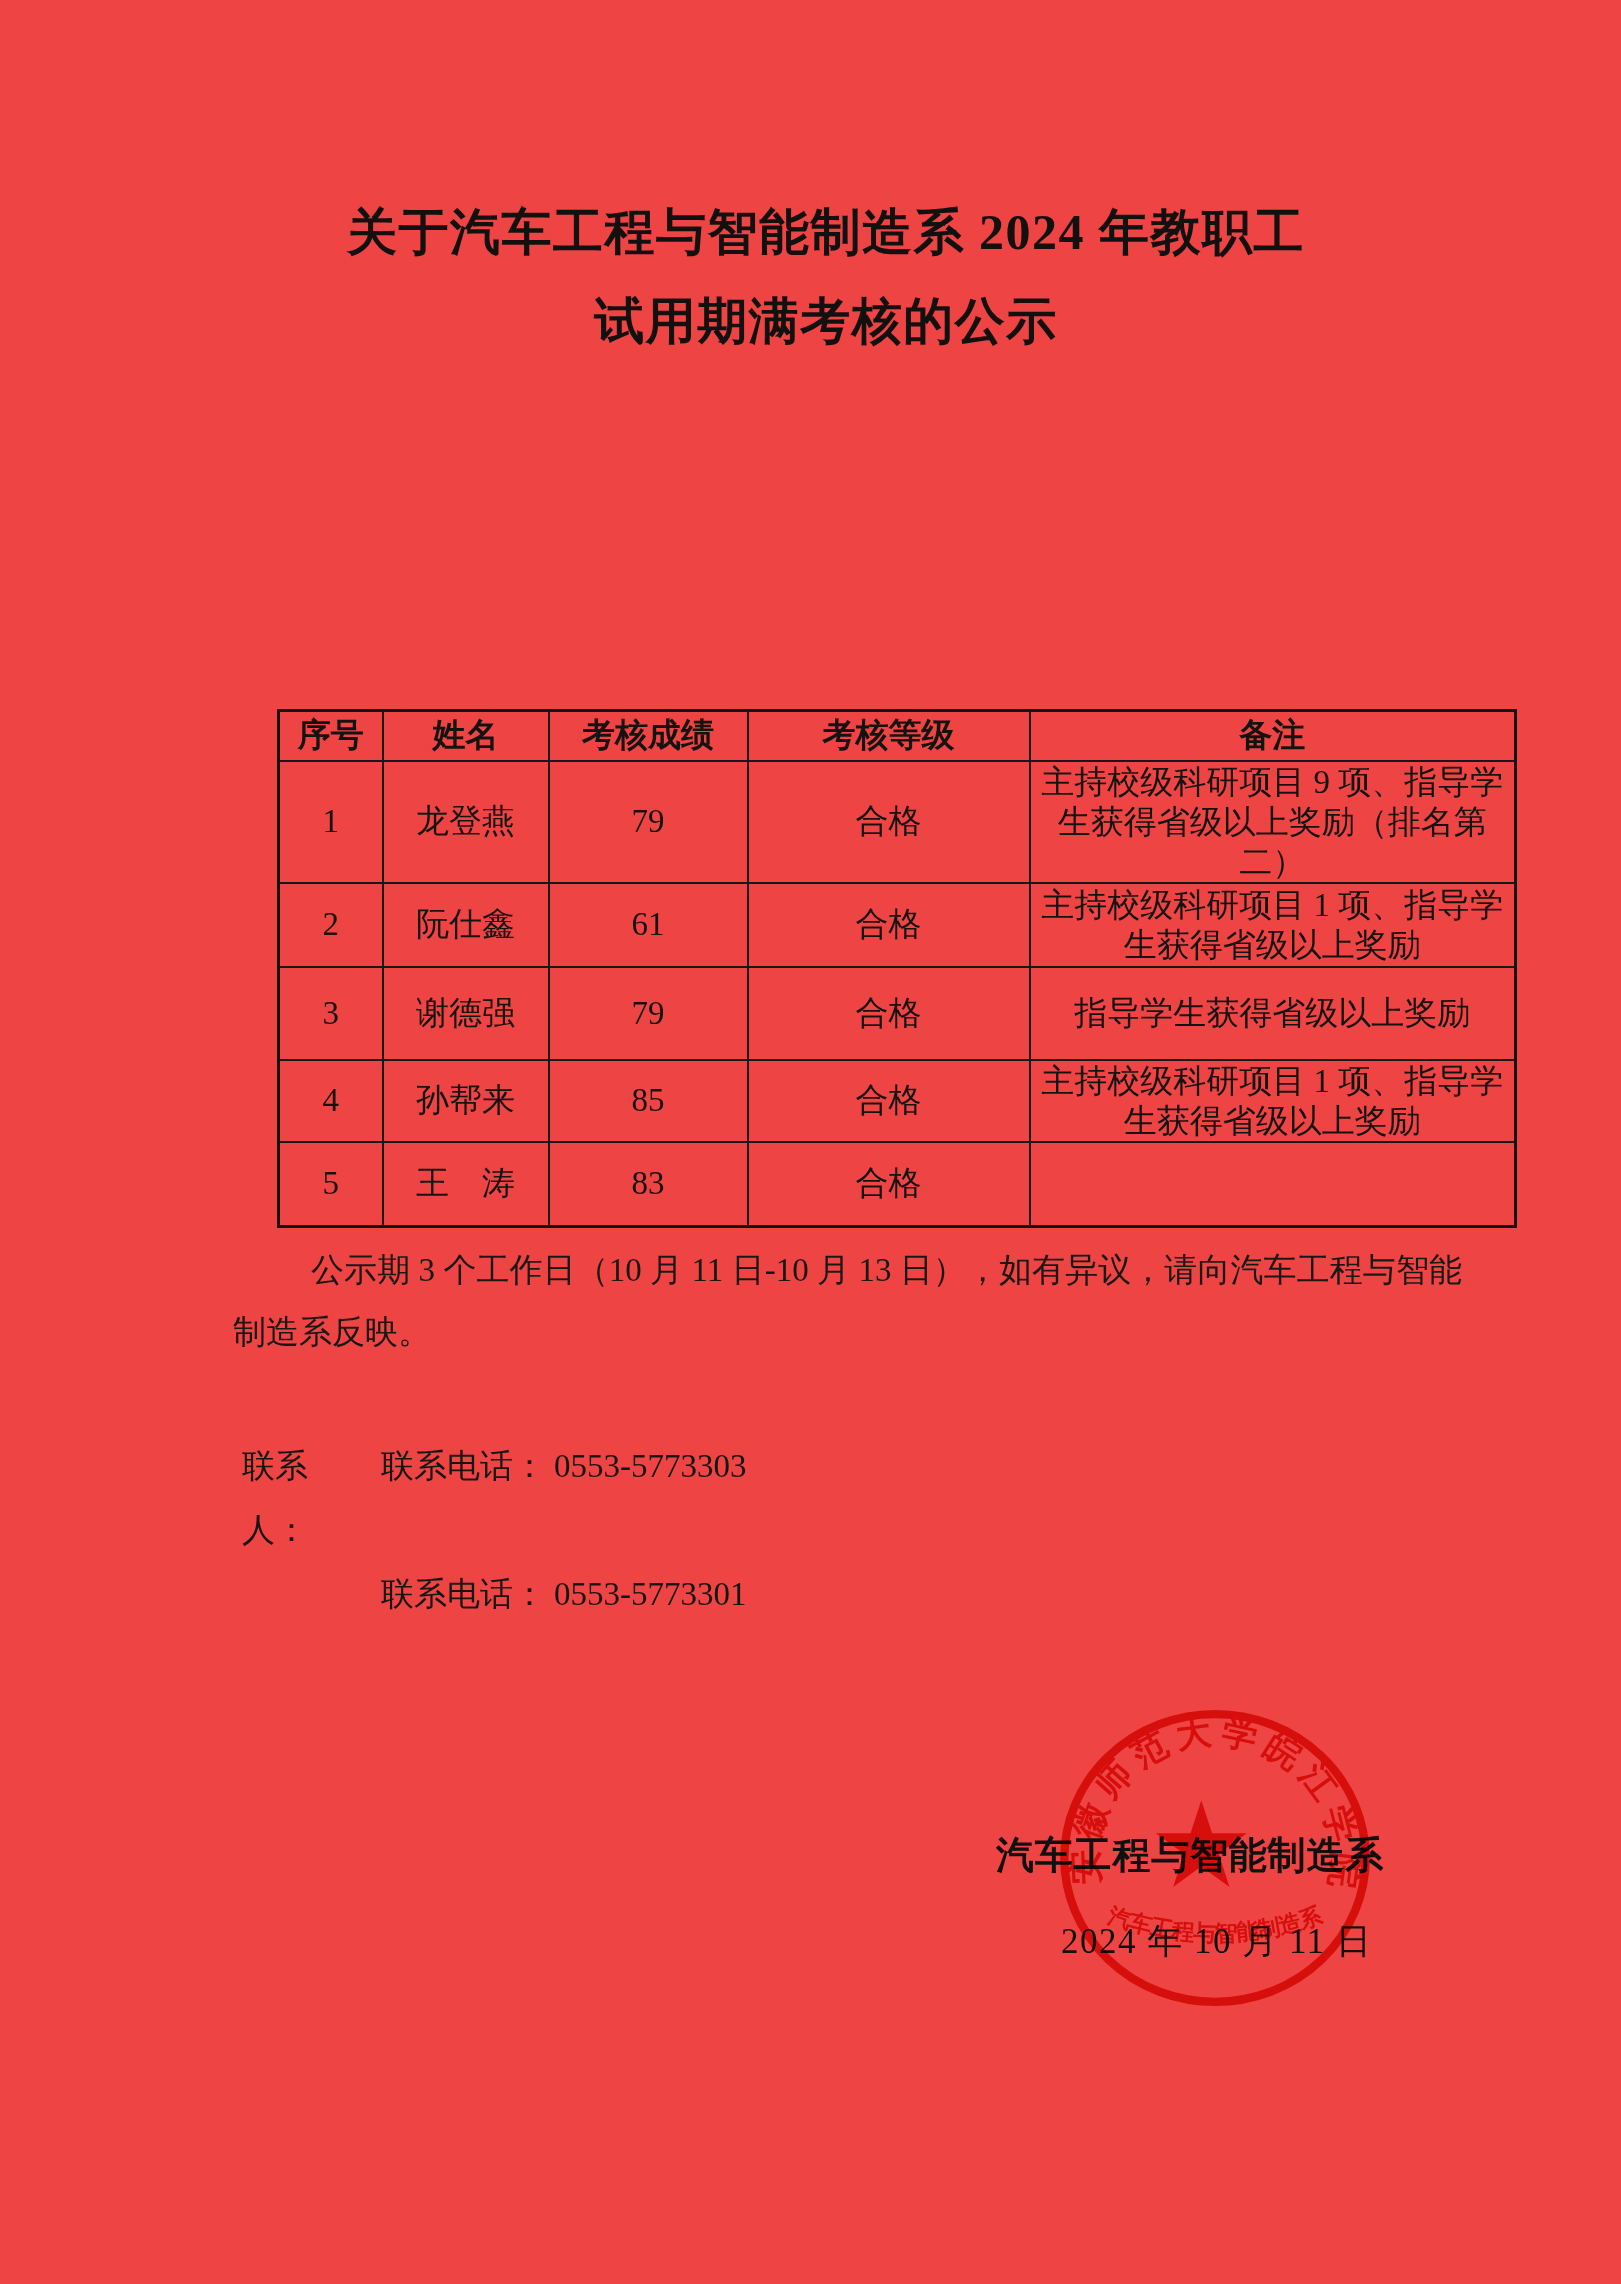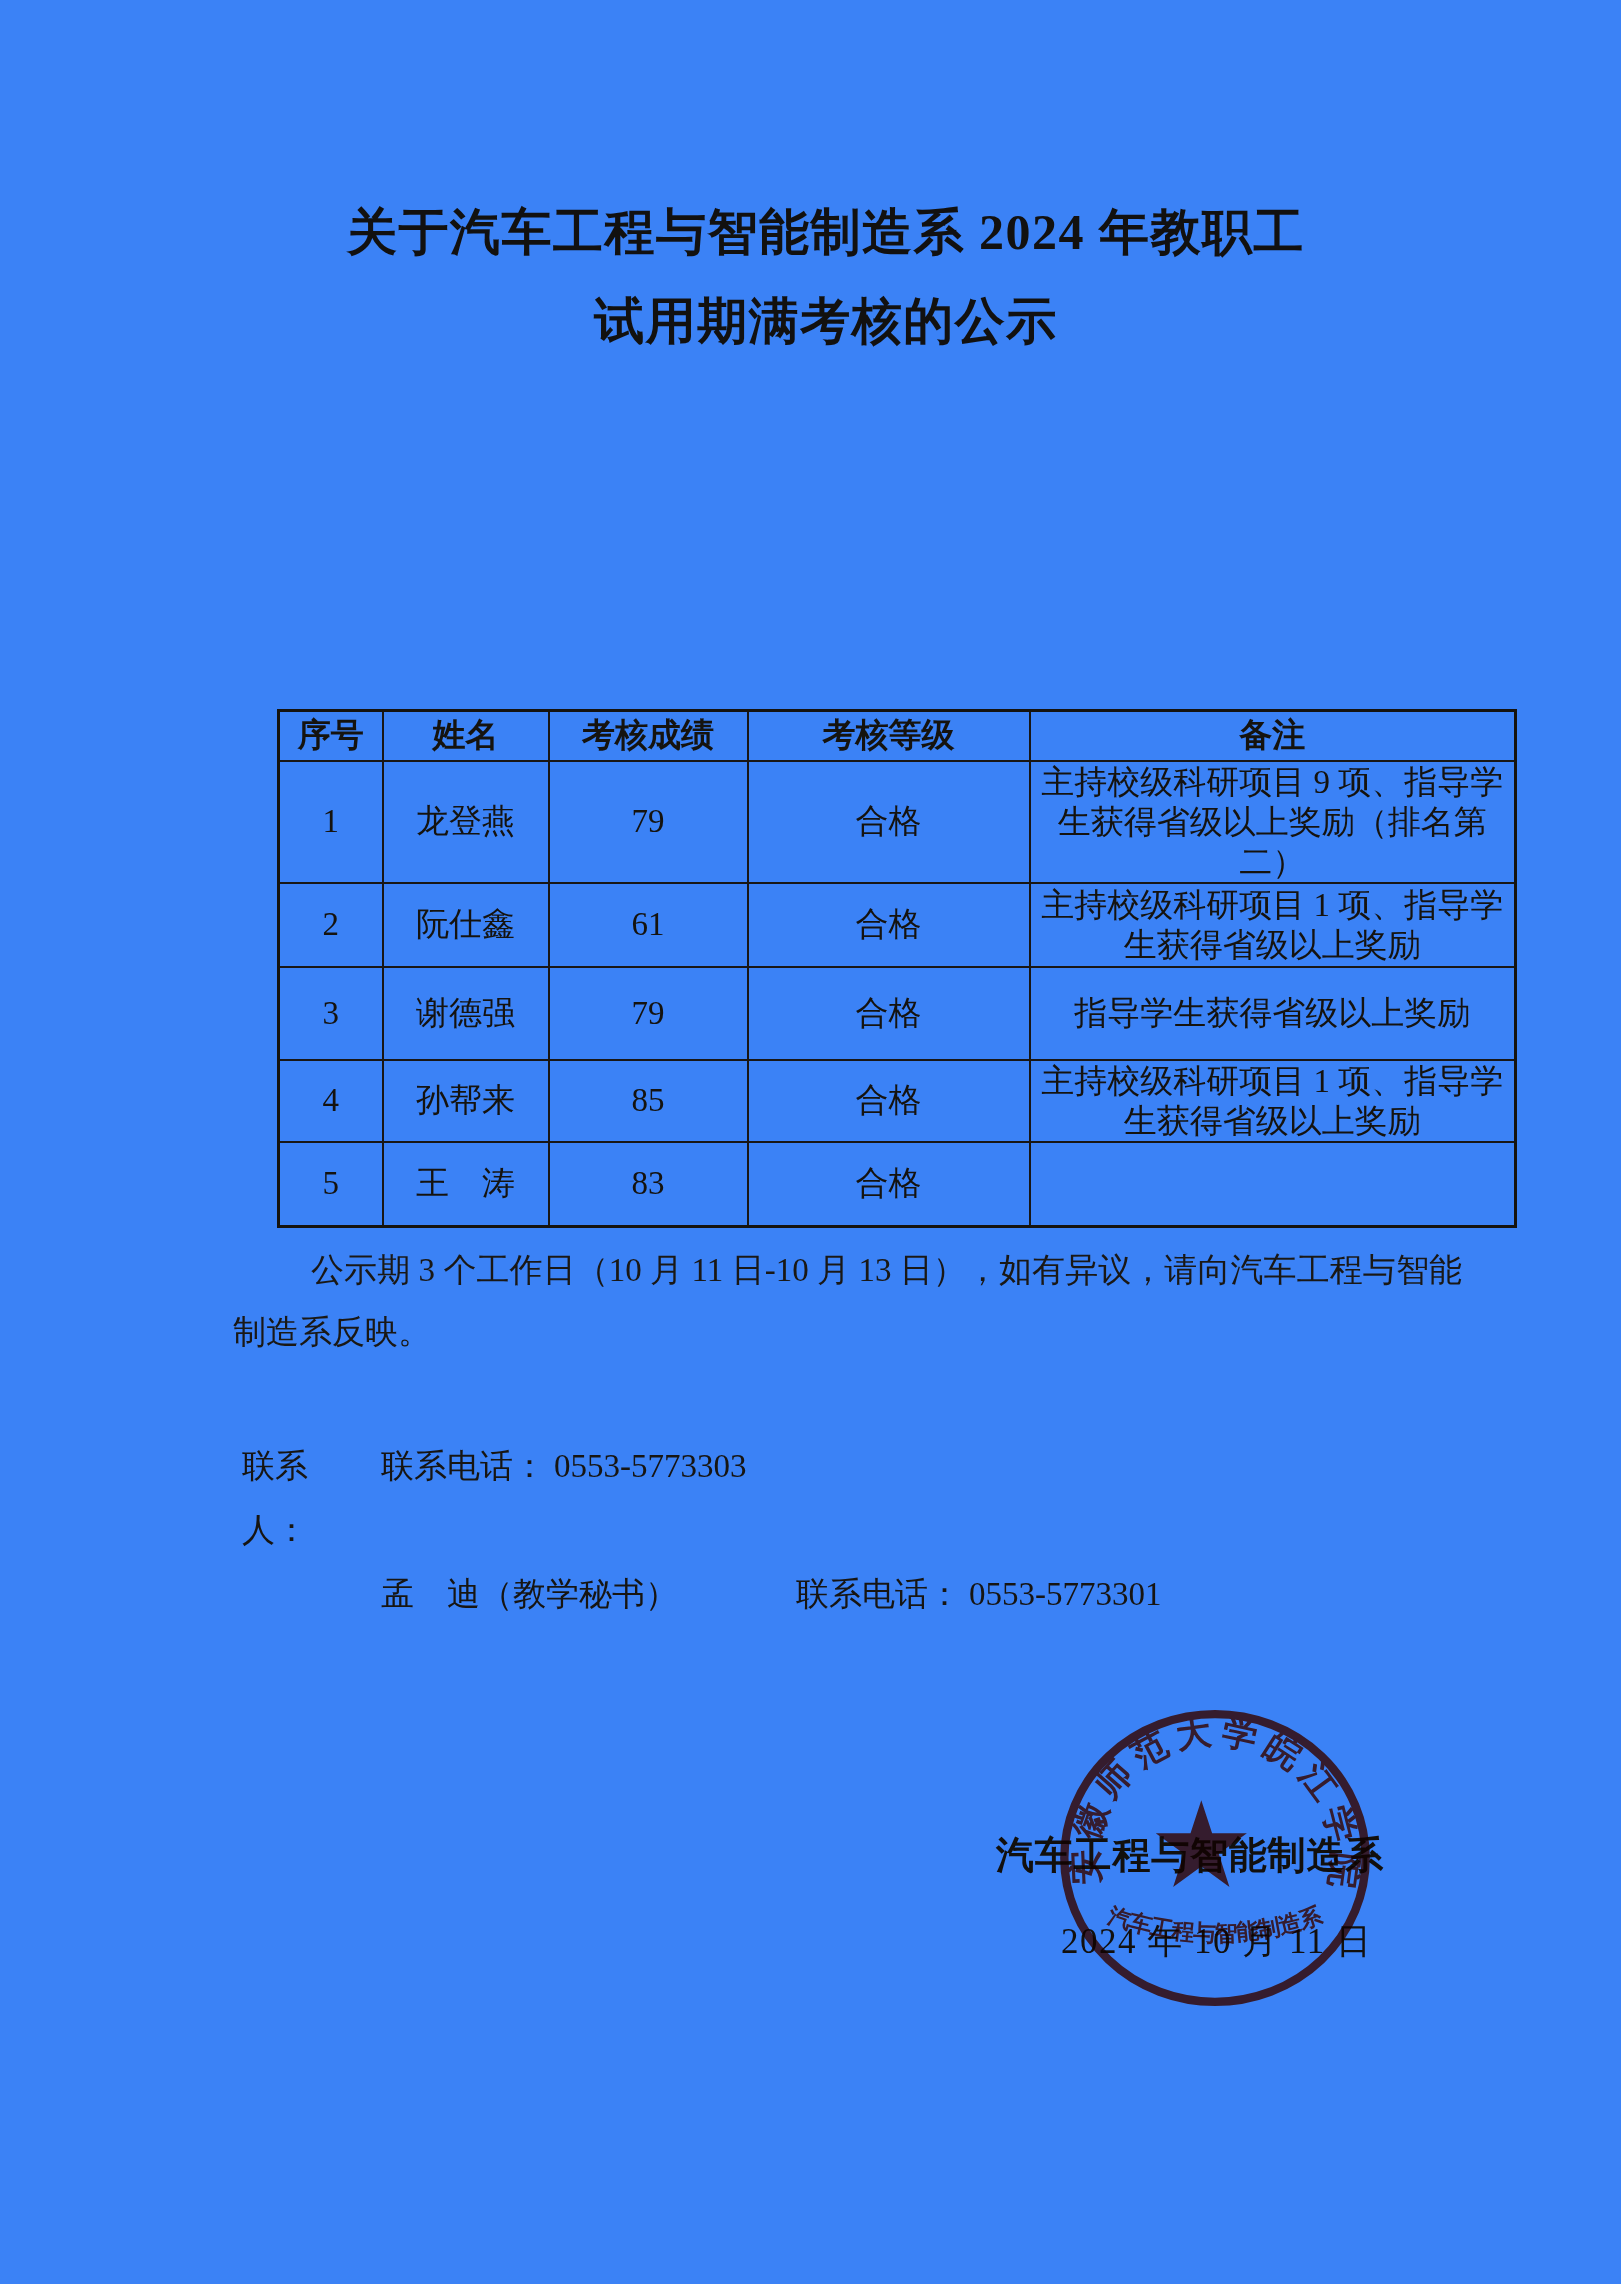--- a/index.html
+++ b/index.html
@@ -1,19 +1,19 @@
 <!DOCTYPE html>
 <html style="font-size:12px"><head>
 <meta charset="utf-8">
 <style>
   html,body{margin:0;padding:0;background:#ffffff;}
   .page{
     position:relative;
     width:1622px;height:2284px;
-    background:#3b82f6;
+    background:#ef4444;
     font-family:"Liberation Serif","DejaVu Serif",serif;
     color:#171512;
     overflow:hidden;
   }
   .title-line{
     position:absolute;left:0;width:1622px;
     text-align:center;
     font-size:50px;font-weight:bold;letter-spacing:1.5px;
     color:#121110;
     transform:translateX(15px);
@@ -152,21 +152,20 @@
   <div class="para notice">公示期 3 个工作日（10 月 11 日-10 月 13 日），如有异议，请向汽车工程与智能制造系反映。</div>
 
   <div class="contacts">
     <div class="contact-row">
       <span class="c-label">联系人：</span>
         <span class="c-phone-label">联系电话：</span>
         <span>0553-5773303</span>
     </div>
     <div class="contact-row">
       <span class="c-label"></span>
-        <span class="c-name">孟　迪（教学秘书）</span>
         <span class="c-phone-label">联系电话：</span>
         <span>0553-5773301</span>
     </div>
   </div>
 
   <div class="sign-dept">汽车工程与智能制造系</div>
   <div class="sign-date">2024 年 10 月 11 日</div>
 
   <svg class="stamp" viewBox="0 0 420 410" xmlns="http://www.w3.org/2000/svg">
     <defs>

